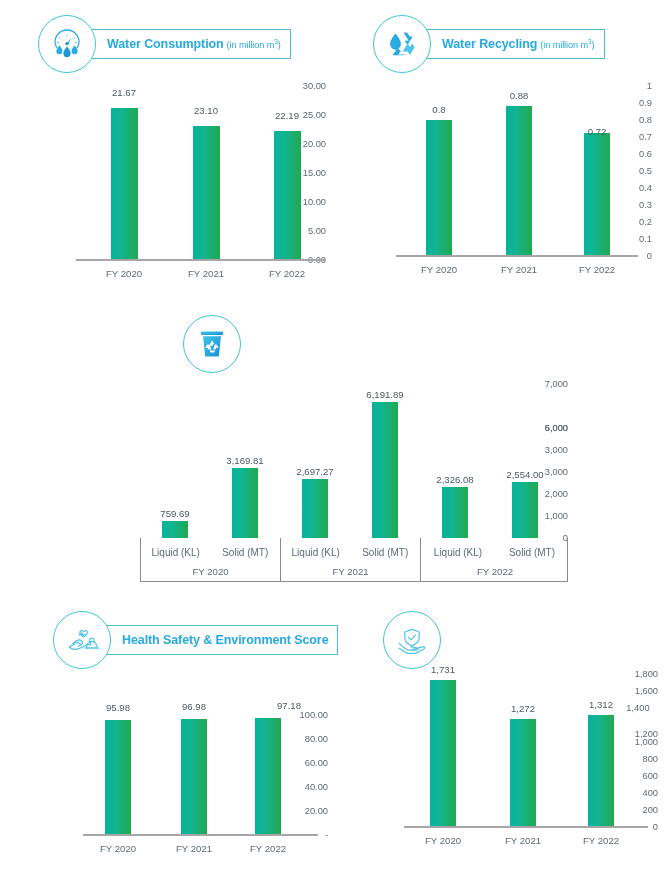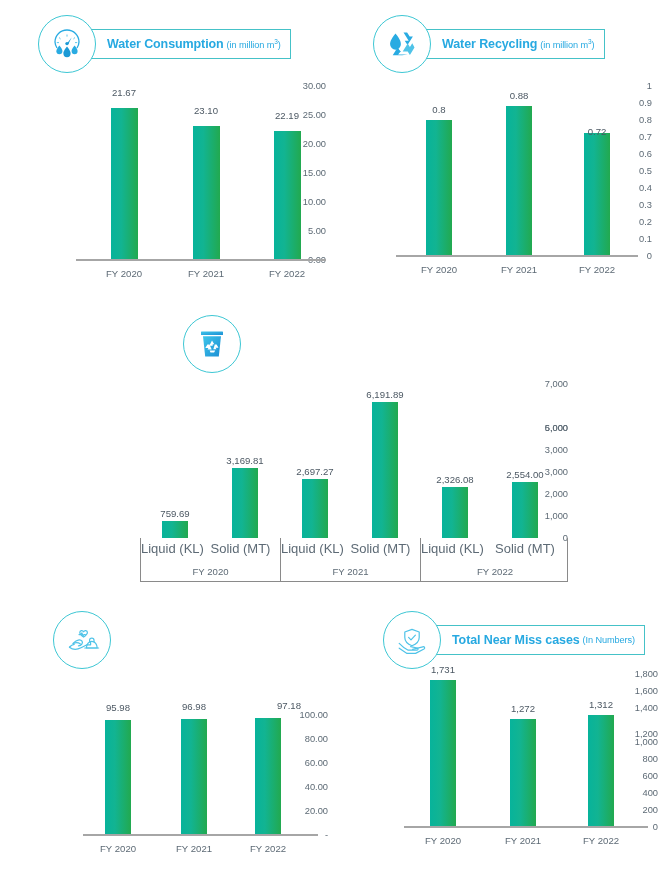--- a/index.html
+++ b/index.html
@@ -109,23 +109,24 @@
   }
   .grp-cell {
     position: absolute;
     top: 0;
     height: 100%;
     border-right: 1px solid #8a8a8a;
   }
   .grp-cell.last { border-right: none; }
   .grp-sub {
     position: absolute;
-    top: 3px;
+    top: 9px;
     width: 50%;
-    font-size: 13px;
+    text-align: center;
+    font-size: 10px;
     color: #5d6a75;
     white-space: nowrap;
   }
   .grp-main {
     position: absolute;
     bottom: 4px;
     width: 100%;
     text-align: center;
     font-size: 9.6px;
     color: #5d6a75;
@@ -309,20 +310,23 @@
           <path d="M12.2 24.4 c2.6 -1 5.6 -0.6 7.2 0.6"></path>
           <path d="M8.6 28 c1.4 -1.5 3 -2.3 4.6 -2.6"></path>
           <path d="M8.4 28.2 c2.8 2.2 7.6 2.6 11.6 0.6 l6 -3"></path>
           <path d="M26.2 25.8 l3.4 0 0 -2.4"></path>
           <path d="M25.4 29 c0 -3.6 2.2 -6.6 5.4 -6.6 c3.2 0 5.4 3 5.4 6.6z"></path>
           <path d="M28.6 22.8 l0 -1.6 c0 -1.2 0.9 -2 2.2 -2 c1.3 0 2.2 0.8 2.2 2 l0 1.6"></path>
           <line x1="23.8" y1="29" x2="37.6" y2="29"></line>
         </g>
       </svg>
     </div>
+    <div class="hdr-pill">
+      <span class="hdr-title">Health Safety &amp; Environment Score</span>
+    </div>
   </div>
 
   <div class="chart" style="left:28px; top:690px; width:300px; height:170px;">
     <div class="ytick" style="top:25px;  width:50px;">100.00</div>
     <div class="ytick" style="top:49px;  width:50px;">80.00</div>
     <div class="ytick" style="top:73px;  width:50px;">60.00</div>
     <div class="ytick" style="top:97px;  width:50px;">40.00</div>
     <div class="ytick" style="top:121px; width:50px;">20.00</div>
     <div class="ytick" style="top:145px; width:50px;">-</div>
     <div class="axis-line" style="left:55px; top:144px; width:235px;"></div>
@@ -343,30 +347,26 @@
     <div class="hdr-icon">
       <svg width="42" height="42" viewBox="0 0 42 42">
         <g fill="none" stroke="#4fc3e8" stroke-width="1.2" stroke-linejoin="round" stroke-linecap="round">
           <path d="M21 10.4 l7.2 2.6 0 5.6 c0 4.2 -3.4 6.8 -7.2 8.2 c-3.8 -1.4 -7.2 -4 -7.2 -8.2 l0 -5.6z"></path>
           <path d="M17.6 18.4 l2.4 2.4 4.4 -4.6"></path>
           <path d="M8.2 24.4 c2.6 2.8 5.6 5.2 9 6.8 l8.8 0 c1.2 0 1.6 -1.8 0.2 -2.2 l-6.6 -1.4"></path>
           <path d="M21.6 30.4 l10.2 -2.6 c1.6 -0.4 2.6 1.2 1.2 2.2 l-8.4 4.4 -8.6 0 -7.8 -5.2"></path>
         </g>
       </svg>
     </div>
-    <div class="hdr-pill">
-      <span class="hdr-title">Total Near Miss cases</span>
-      <span class="hdr-sub">(In Numbers)</span>
-    </div>
   </div>
 
   <div class="chart" style="left:358px; top:662px; width:300px; height:200px;">
     <div class="ytick" style="top:12px;  width:40px;">1,800</div>
     <div class="ytick" style="top:29px;  width:40px;">1,600</div>
-    <div class="ytick" style="top:46px;  width:40px;">1,400</div>
+    <div class="ytick" style="top:46px;  width:40px;text-align:center;">1,400</div>
     <div class="ytick" style="top:72px;  width:40px;">1,200</div>
     <div class="ytick" style="top:80px;  width:40px;">1,000</div>
     <div class="ytick" style="top:97px;  width:40px;">800</div>
     <div class="ytick" style="top:114px; width:40px;">600</div>
     <div class="ytick" style="top:131px; width:40px;">400</div>
     <div class="ytick" style="top:148px; width:40px;">200</div>
     <div class="ytick" style="top:165px; width:40px;">0</div>
     <div class="axis-line" style="left:46px; top:164px; width:244px;"></div>
     <div style="position:absolute; left:46px; top:12px; width:244px; height:152px;">
       <div class="bar" style="left:26px;  width:26px; height:146px;"></div>

